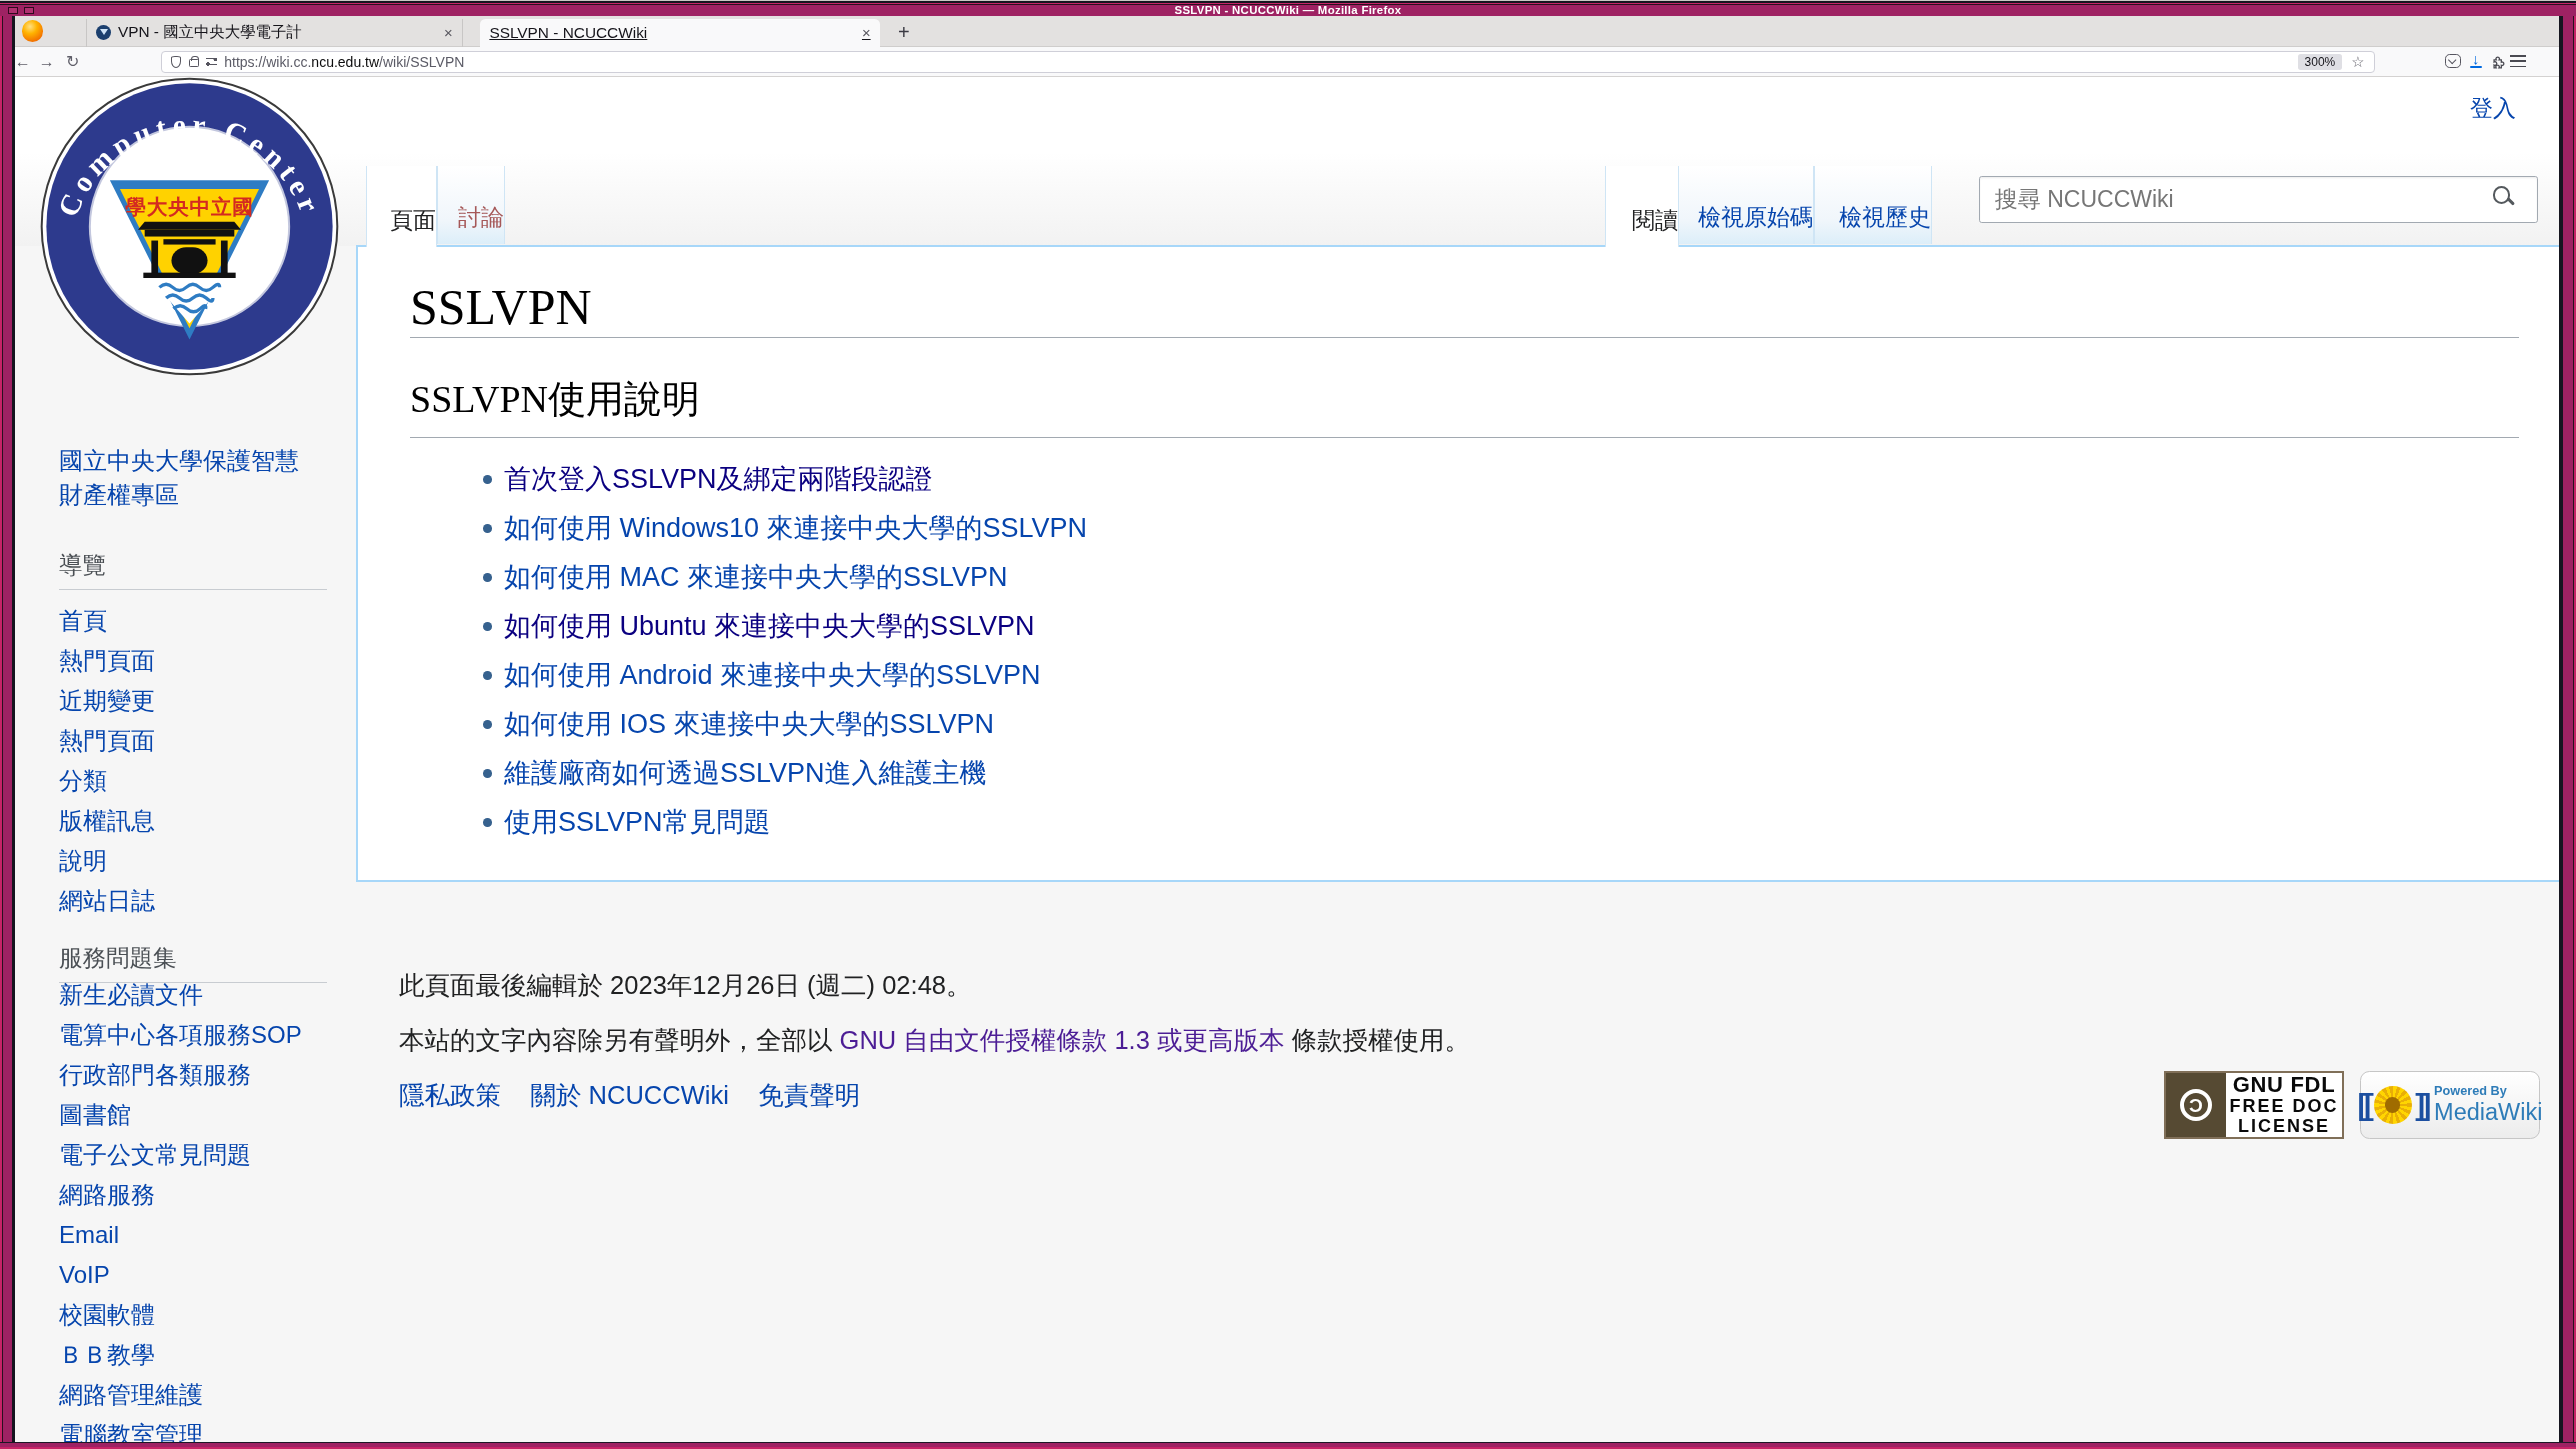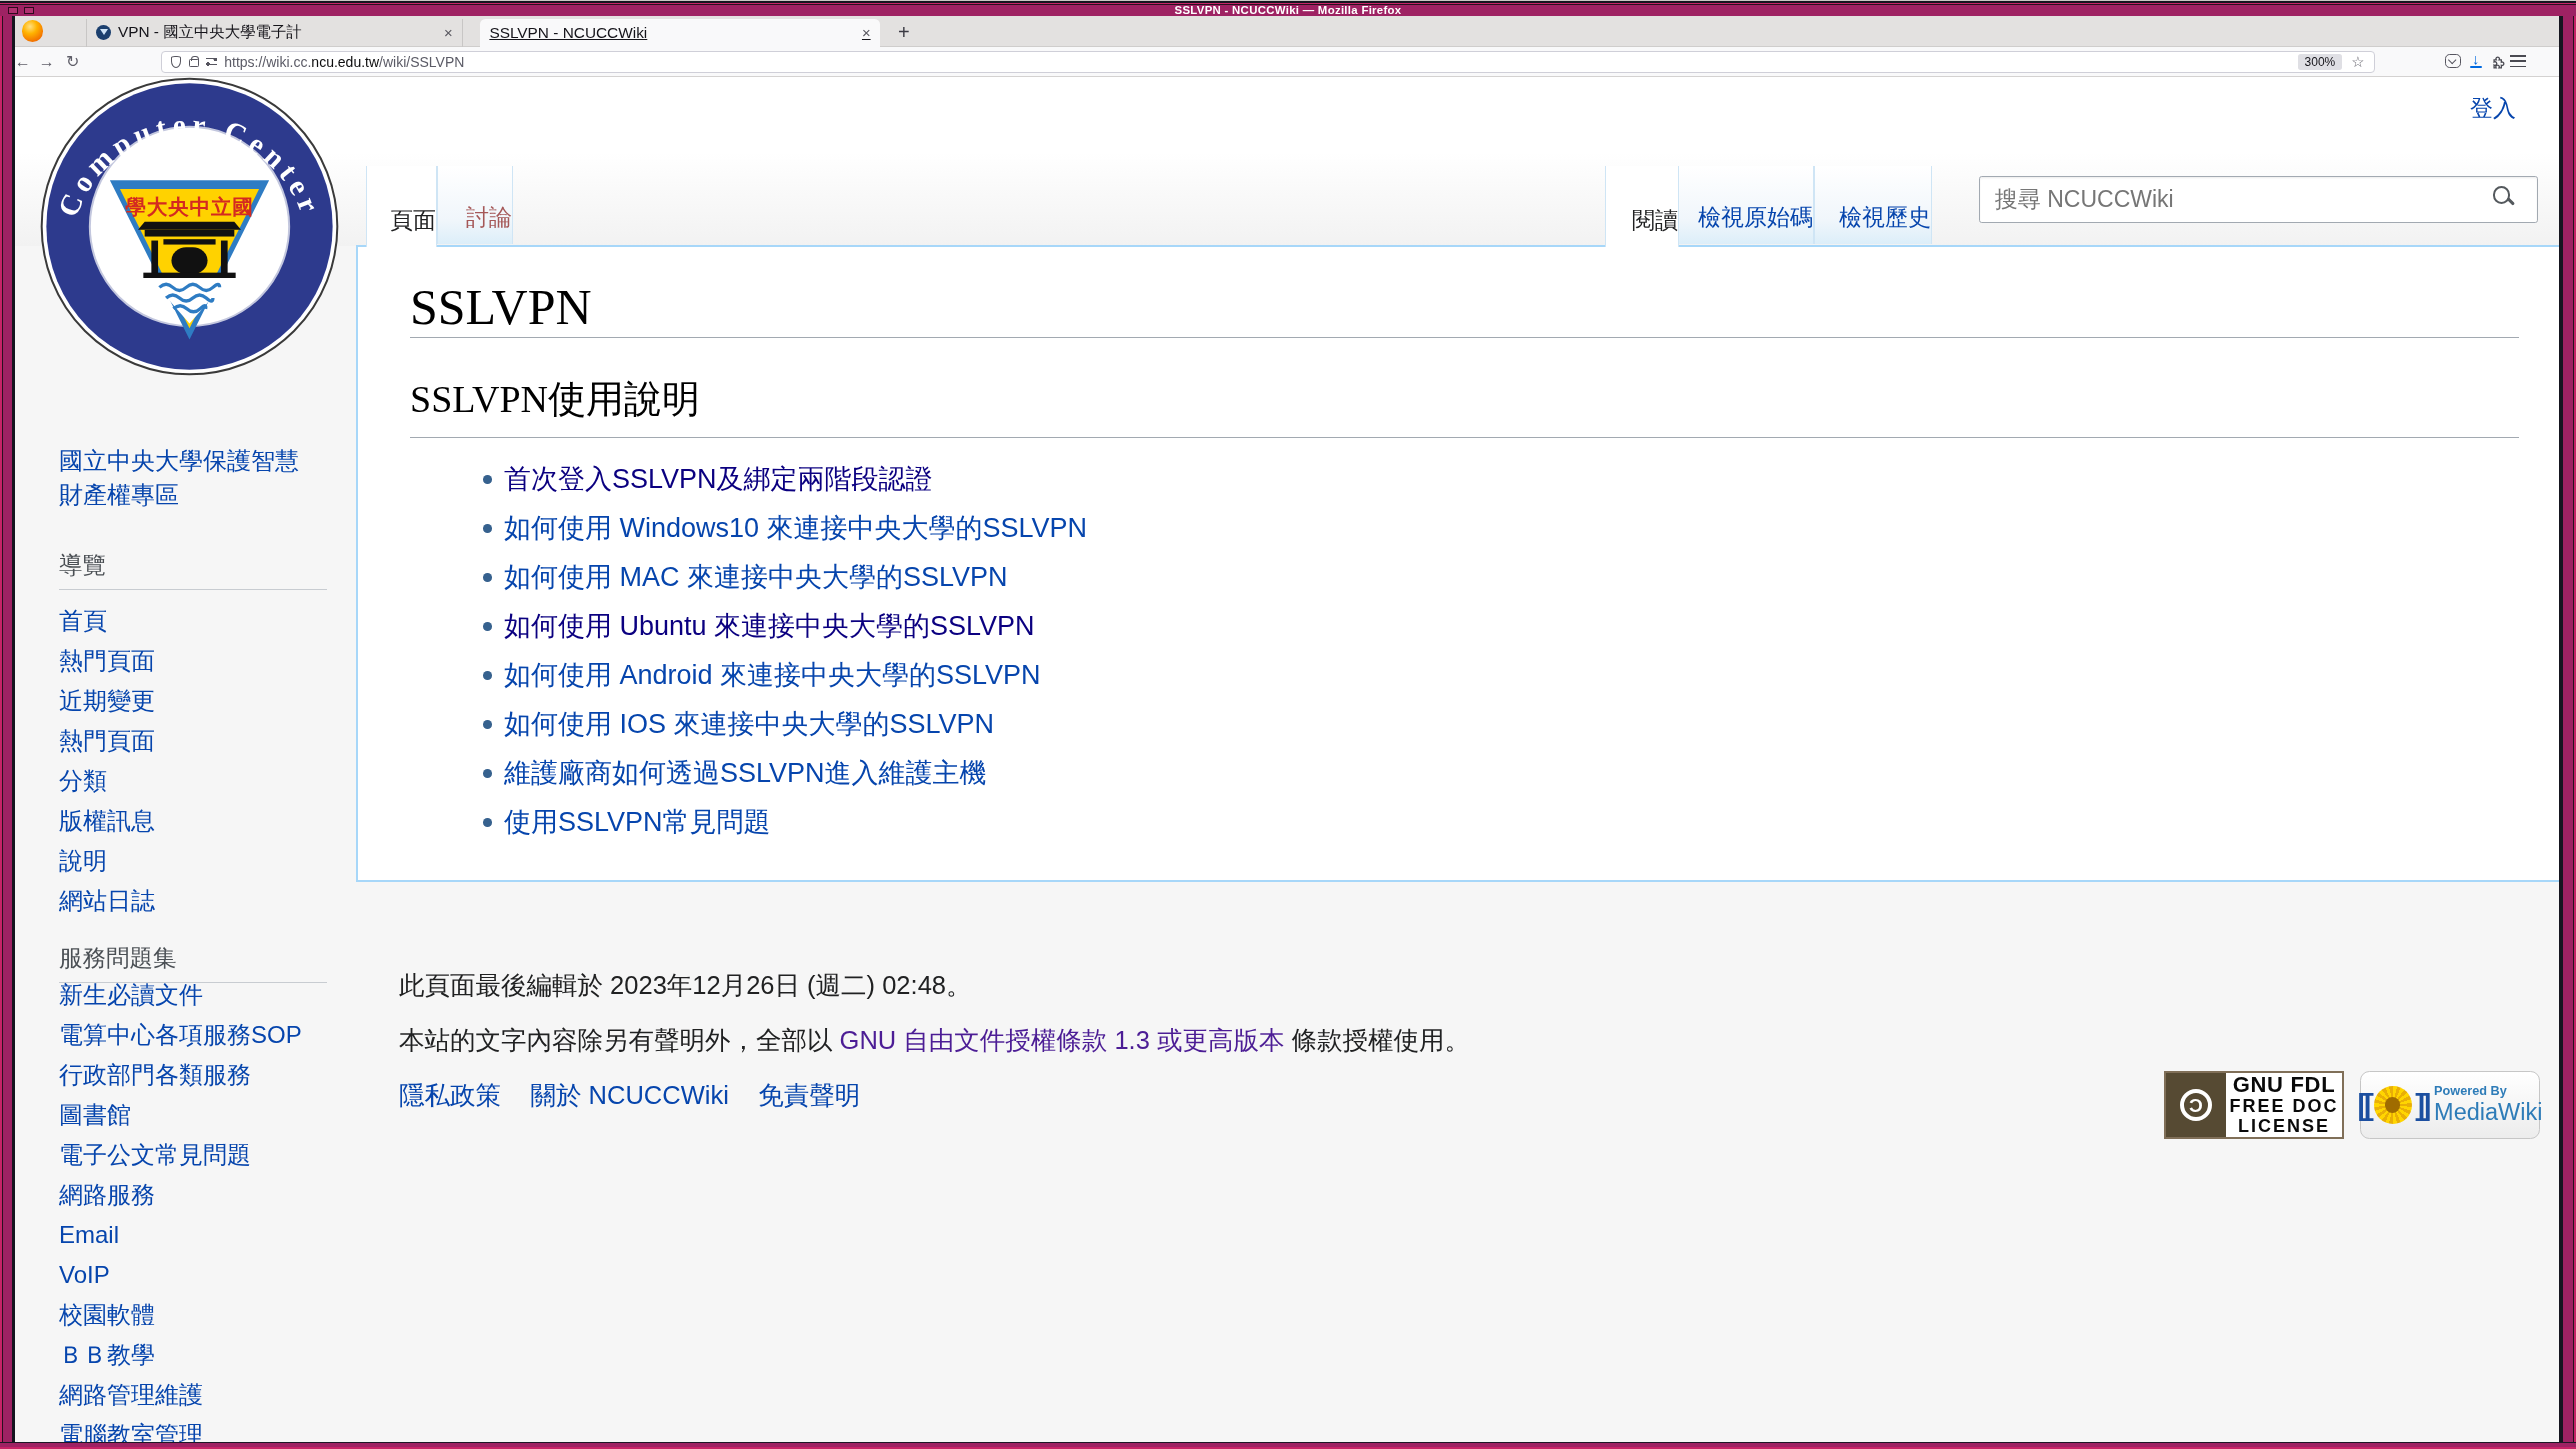--- a/index.html
+++ b/index.html
@@ -89,21 +89,21 @@
   .snav1 { top:601px; } .snav2 { top:975px; }
   
   .ptab { position:absolute; top:166px; height:78px; display:flex; align-items:flex-end; justify-content:flex-end;
     padding-bottom:10.7px; font-size:23px; z-index:4;
     background:linear-gradient(to bottom,#ffffff 0%,#f0f6fb 70%,#dceef9 100%);
     border-left:0.7px solid #cfe5f5; border-right:0.7px solid #cfe5f5; }
   .ptab.active { height:81px; background:#fff; z-index:5; }
   .ptab a { text-decoration:none; }
   .ptab .t-black { color:#202122; } .ptab .t-new { color:#a55858; } .ptab .t-link { color:#0645ad; }
   #tab-page { left:366px; width:71px; }
-  #tab-talk { left:437px; width:76px; }
+  #tab-talk { left:437px; width:68px; }
   #tab-read { left:1605px; width:74px; }
   #tab-source { left:1678px; width:136px; }
   #tab-history { left:1814px; width:118px; }
   .searchbox { position:absolute; left:1979px; top:176px; width:559px; height:47px; background:#fff;
     border:1.3px solid #a2a9b1; border-radius:2.7px; z-index:5; box-shadow:inset 0 1.3px 2px rgba(0,0,0,.07); }
   .searchbox input { position:absolute; left:0; top:0; width:510px; height:44px; border:none; outline:none;
     background:transparent; font-size:23px; padding-left:14.8px; color:#202122; font-family:inherit; }
   .searchbox input::placeholder { color:#767676; opacity:1; }
   .mag { position:absolute; right:27px; top:9.4px; width:17.4px; height:17.4px; border:2.7px solid #54595d; border-radius:50%; }
   .mag::after { content:""; position:absolute; width:9.4px; height:3.4px; background:#54595d; border-radius:1.3px;

